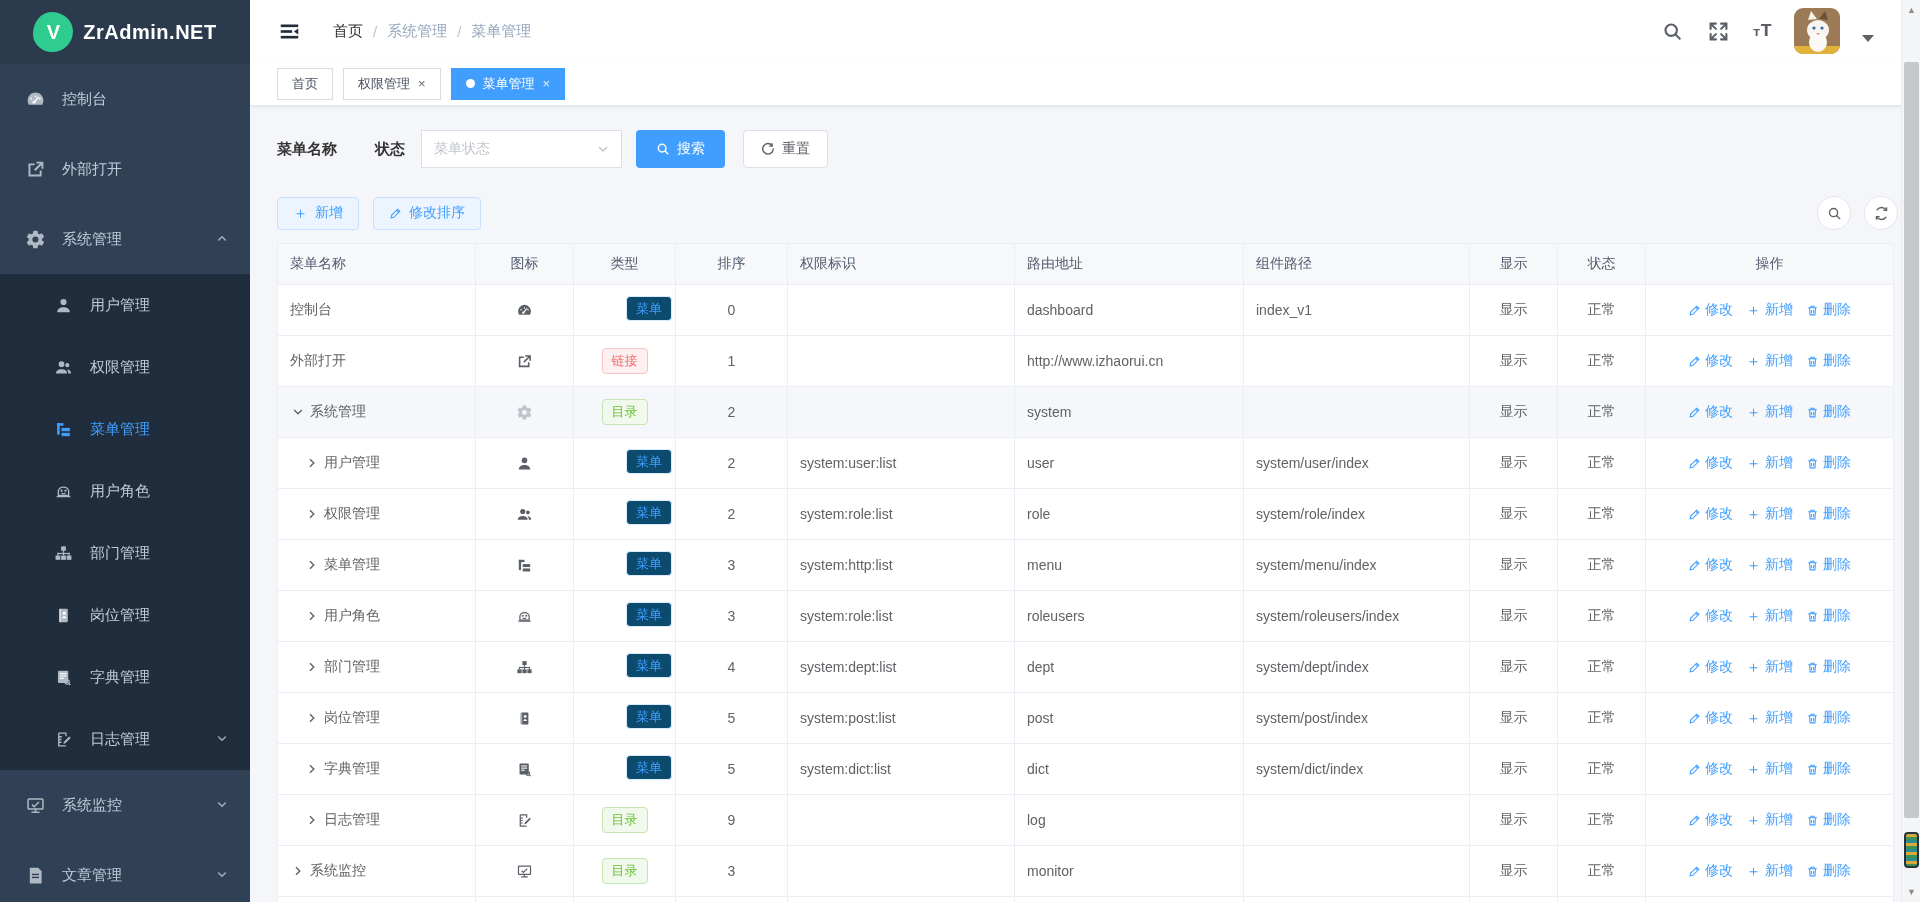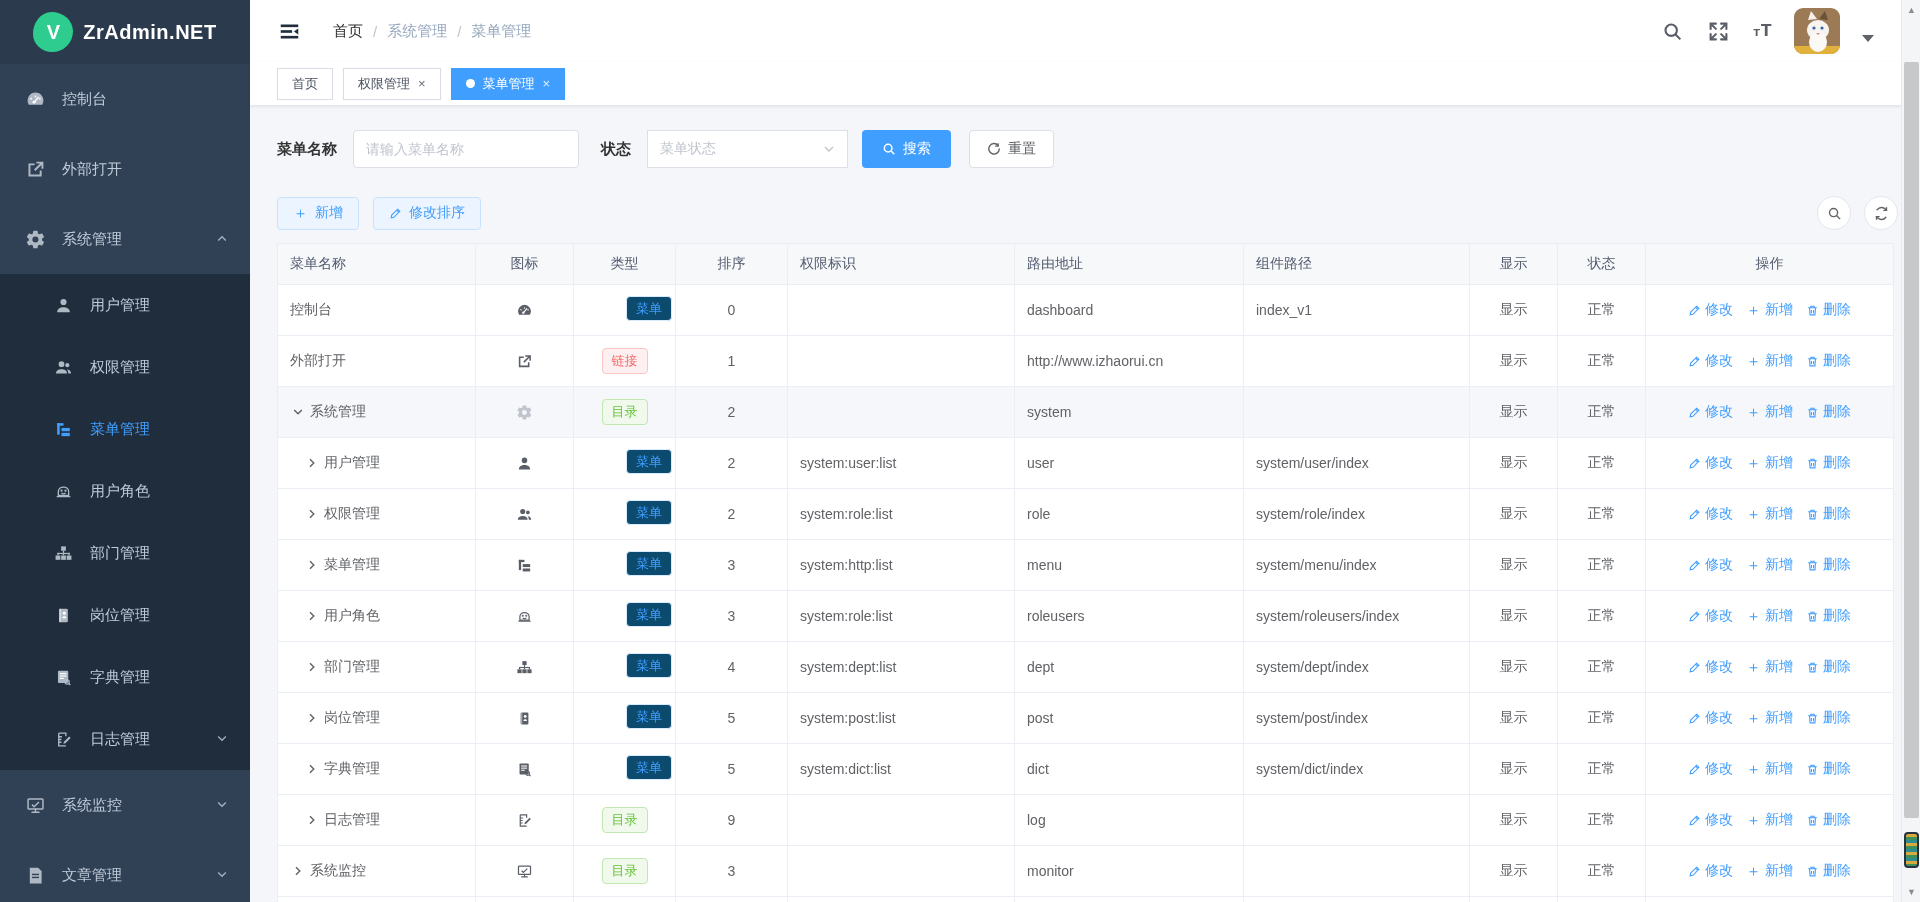--- a/index.html
+++ b/index.html
@@ -321,21 +321,20 @@
           <span class="dot"></span>
           <span>菜单管理</span>
           <span class="tab-close">×</span>
         </div>
       </div>
 
     <div class="content">
 
       <div class="filter-row">
         <span class="f-label">菜单名称</span>
-        <input class="f-input" placeholder="请输入菜单名称" style="">
         <span class="gap22"></span>
         <span class="f-label">状态</span>
         <div class="f-select">
           <span>菜单状态</span>
           <svg width="12" height="12" viewBox="0 0 12 12">
             <path d="M2 4l4 4 4-4" fill="none" stroke="#c0c4cc" stroke-width="1.4"></path>
           </svg>
         </div>
         <span class="gap14"></span>
         <button class="btn btn-primary">

